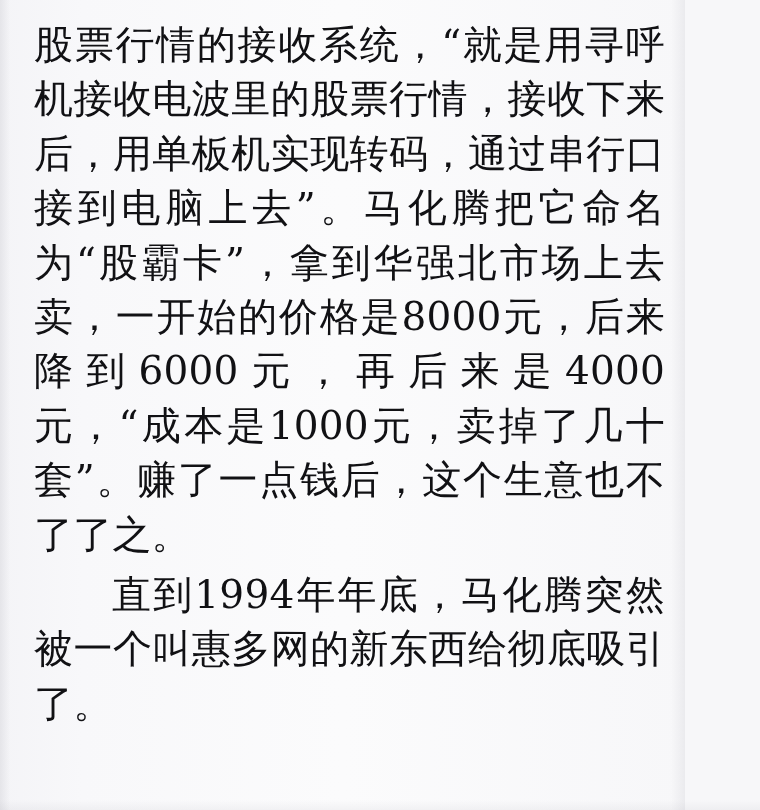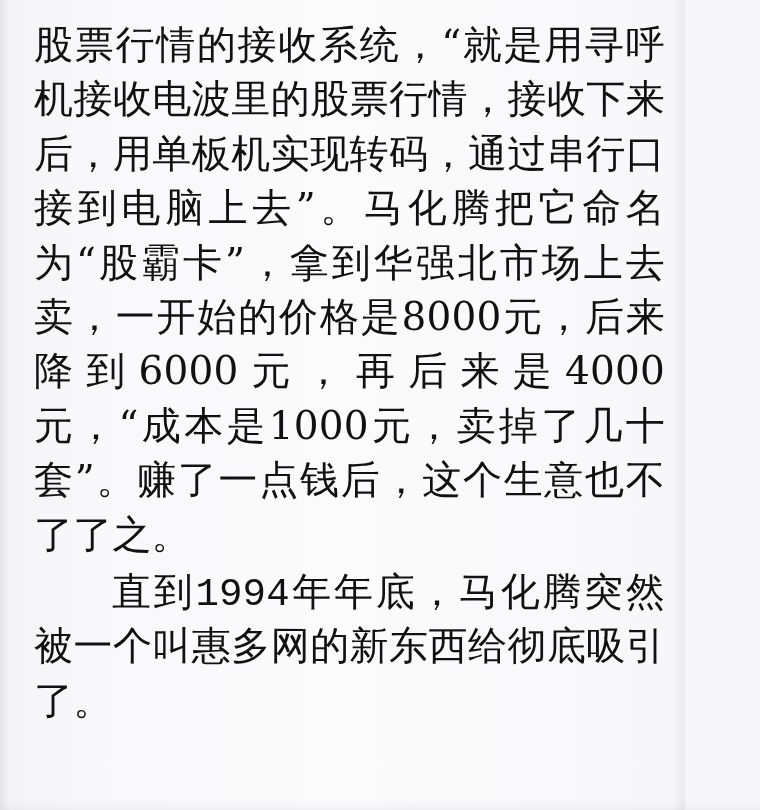--- a/index.html
+++ b/index.html
@@ -35,21 +35,20 @@
     -webkit-font-smoothing: antialiased;
   }
 
   .para {
     margin: 0;
     padding: 0;
   }
 
   .para + .para {
     margin-top: 6px;
-    font-family: Liberation Mono, monospace;
   }
 
   .indent {
     text-indent: 2em;
   }
 
   
   .edge-left {
     position: absolute;
     top: 0; left: 0;

